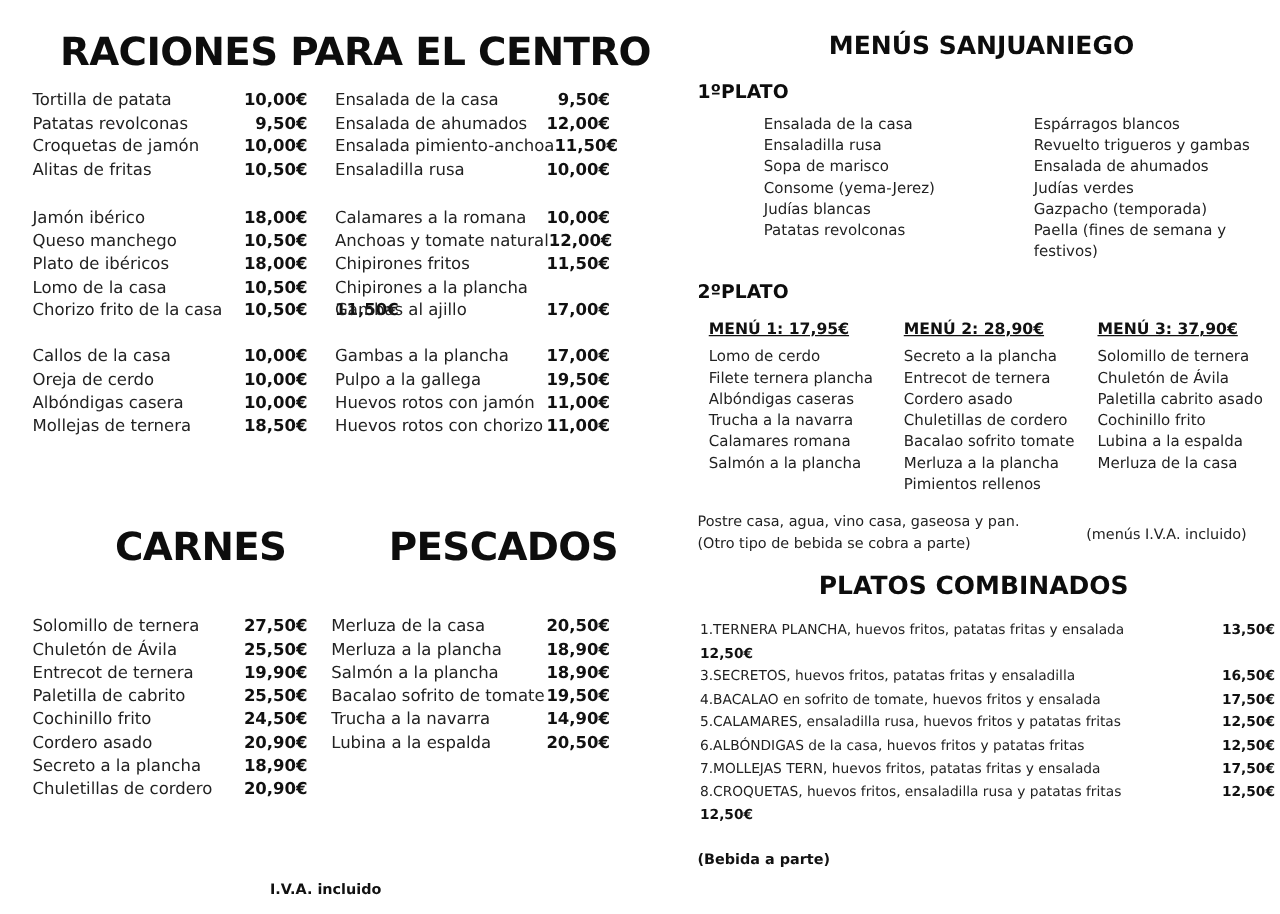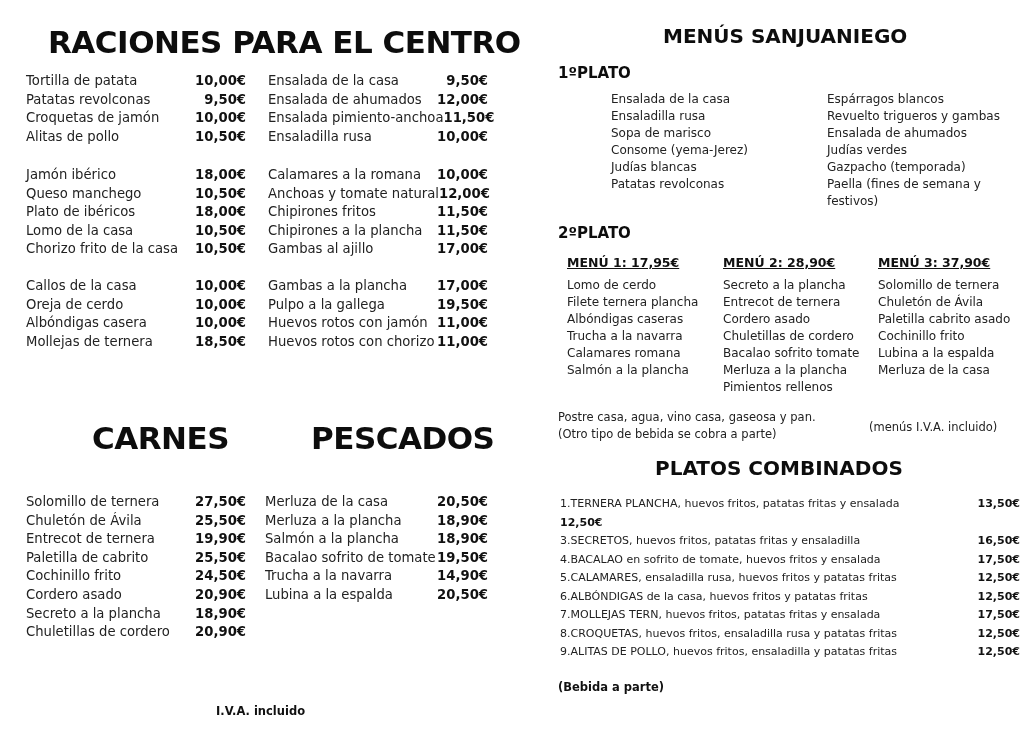--- a/index.html
+++ b/index.html
@@ -53,21 +53,21 @@
     </div>
     <div class="row" style="left: 26px; width: 220px; top: 90.6px;">
       <span class="n">Patatas revolconas</span>
       <span class="p">9,50€</span>
     </div>
     <div class="row" style="left: 26px; width: 220px; top: 109.2px;">
       <span class="n">Croquetas de jamón</span>
       <span class="p">10,00€</span>
     </div>
     <div class="row" style="left: 26px; width: 220px; top: 127.8px;">
-      <span class="n">Alitas de pollo</span>
+      <span class="n">Alitas de fritas</span>
       <span class="p">10,50€</span>
     </div>
     <div class="row" style="left: 26px; width: 220px; top: 166px;">
       <span class="n">Jamón ibérico</span>
       <span class="p">18,00€</span>
     </div>
     <div class="row" style="left: 26px; width: 220px; top: 184.6px;">
       <span class="n">Queso manchego</span>
       <span class="p">10,50€</span>
     </div>
@@ -122,21 +122,21 @@
       <span class="p">10,00€</span>
     </div>
     <div class="row" style="left: 268px; width: 220px; top: 184.6px;">
       <span class="n">Anchoas y tomate natural</span>
       <span class="p">12,00€</span>
     </div>
     <div class="row" style="left: 268px; width: 220px; top: 203.2px;">
       <span class="n">Chipirones fritos</span>
       <span class="p">11,50€</span>
     </div>
-    <div class="row" style="left: 268px; width: 220px; top: 221.8px;">
+    <div class="row" style="left: 268px; width: 220px; top: 221.8px; flex-direction: column;">
       <span class="n">Chipirones a la plancha</span>
       <span class="p">11,50€</span>
     </div>
     <div class="row" style="left: 268px; width: 220px; top: 240.4px;">
       <span class="n">Gambas al ajillo</span>
       <span class="p">17,00€</span>
     </div>
     <div class="row" style="left: 268px; width: 220px; top: 277px;">
       <span class="n">Gambas a la plancha</span>
       <span class="p">17,00€</span>
@@ -306,18 +306,17 @@
     </div>
     <div class="combo-row" style="top: 606px;">
       <span>7.MOLLEJAS TERN, huevos fritos, patatas fritas y ensalada</span>
       <span class="p">17,50€</span>
     </div>
     <div class="combo-row" style="top: 624.5px;">
       <span>8.CROQUETAS, huevos fritos, ensaladilla rusa y patatas fritas</span>
       <span class="p">12,50€</span>
     </div>
     <div class="combo-row" style="top: 643px;">
-      <span>9.ALITAS DE POLLO, huevos fritos, ensaladilla y patatas fritas</span>
       <span class="p">12,50€</span>
     </div>
   </div>
 
 <div class="bold-small" style="left:558px; top:680px;text-align:right;">(Bebida a parte)</div>
 
 </body></html>

